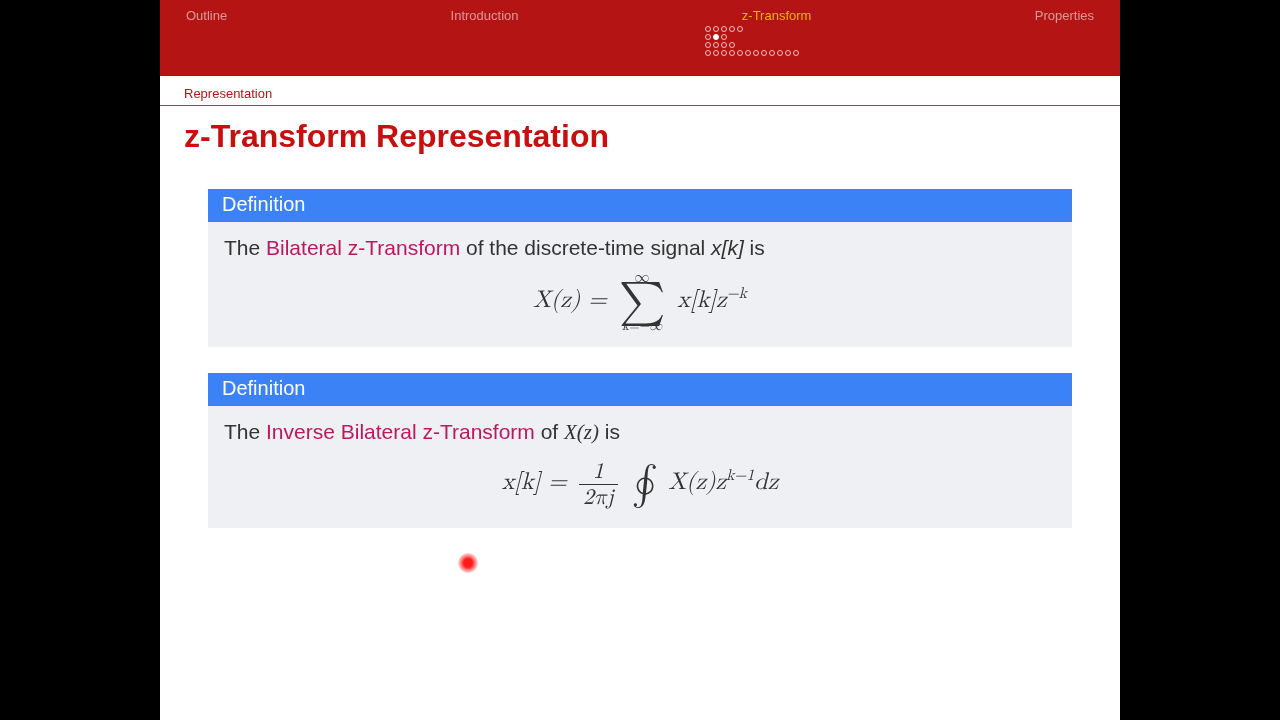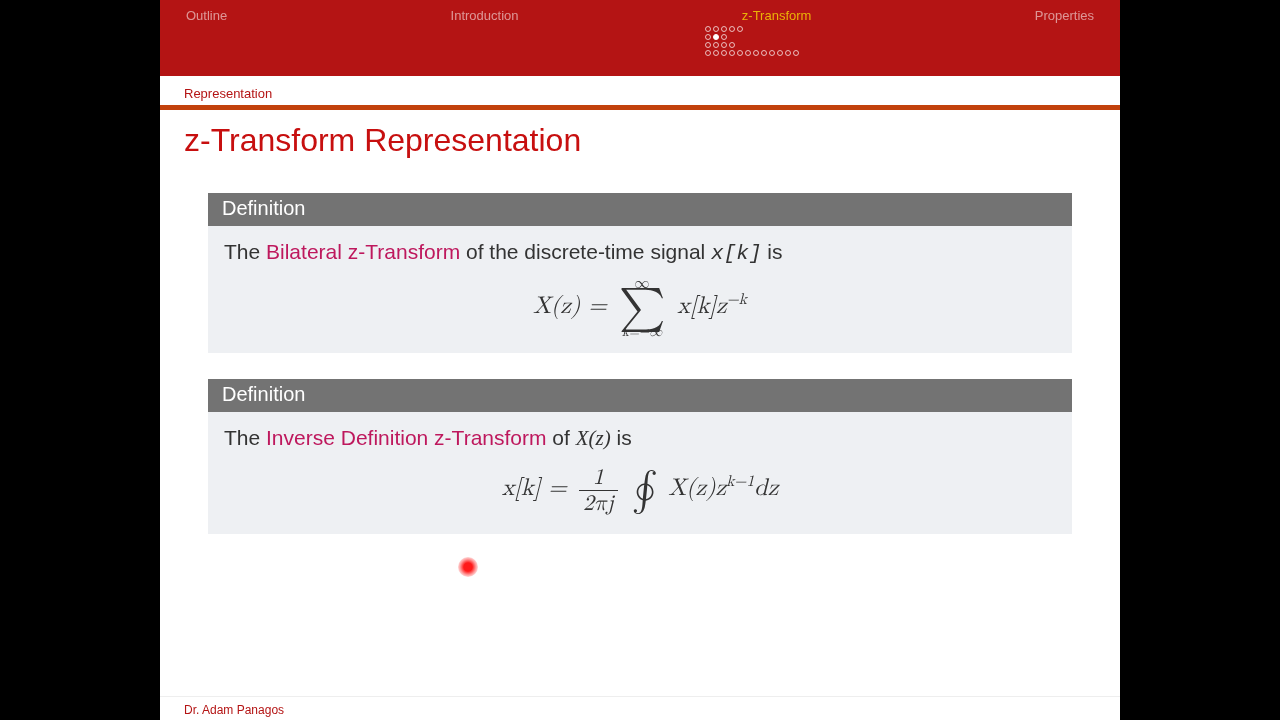--- a/index.html
+++ b/index.html
@@ -51,41 +51,41 @@
     width: 6px; height: 6px;
     border: 1px solid rgba(255,255,255,0.7);
     border-radius: 50%;
   }
   .dot.filled { background: #fff; border-color:#fff; }
 
   .subheader {
     font-size: 13px;
     color: #b41414;
     padding: 10px 24px 4px 24px;
-    border-bottom: 5px solid #c2410c;
+    border-bottom: 1px solid #c2410c;
   }
   .title {
     font-size: 32px;
     color: #c70f0f;
     padding: 12px 24px 16px 24px;
-    font-weight: 400;
+    font-weight: 700;
   }
   .content {
     flex: 1;
     padding: 18px 48px 0 48px;
     display: flex;
     flex-direction: column;
     gap: 26px;
     position: relative;
   }
   .defbox {
     background: #eef0f3;
   }
   .defbox-head {
-    background: #737373;
+    background: #3b82f6;
     color: #fff;
     font-size: 20px;
     padding: 4px 14px 6px 14px;
   }
   .defbox-body {
     padding: 10px 16px 14px 16px;
     font-size: 21px;
     color: #333;
     line-height: 1.5;
   }
@@ -198,50 +198,49 @@
 
   <div class="subheader">Representation</div>
 
   <div class="title">z-Transform Representation</div>
 
   <div class="content">
 
     <div class="defbox">
       <div class="defbox-head">Definition</div>
       <div class="defbox-body">
-        <span>The </span><span class="hl">Bilateral z-Transform</span><span> of the discrete-time signal </span><span style="font-style:italic;font-family:Liberation Mono, monospace">x[k]</span><span> is</span>
+        <span>The </span><span class="hl">Bilateral z-Transform</span><span> of the discrete-time signal </span><span style="font-style:italic;font-family:Liberation Sans, sans-serif">x[k]</span><span> is</span>
         <div class="formula">
           <span>X(z) = </span>
           <span class="sum-sigma">
             <span class="sum-top">∞</span>
             <span class="sum-sym">∑</span>
             <span class="sum-bot">k=−∞</span>
           </span>
           <span>x[k]z</span><span class="sup">−k</span>
         </div>
       </div>
     </div>
 
     <div class="defbox">
       <div class="defbox-head">Definition</div>
       <div class="defbox-body">
-        <span>The </span><span class="hl">Inverse Definition z-Transform</span><span> of </span><span style="font-style:italic;font-family:Liberation Serif, serif">X(z)</span><span> is</span>
+        <span>The </span><span class="hl">Inverse Bilateral z-Transform</span><span> of </span><span style="font-style:italic;font-family:Liberation Serif, serif">X(z)</span><span> is</span>
         <div class="formula">
           <span>x[k] = </span>
           <span class="frac">
             <span class="num">1</span>
             <span class="den">2πj</span>
           </span>
           <span class="oint">∮</span>
           <span> X(z)z</span><span class="sup">k−1</span><span>dz</span>
         </div>
       </div>
     </div>
 
     <div class="laser" style="left:298px; top:382px;"></div>
 
   </div>
 
   <div class="footer">
-    <div class="foot-author">Dr. Adam Panagos</div>
   </div>
 
 </div>
 
 </body></html>

